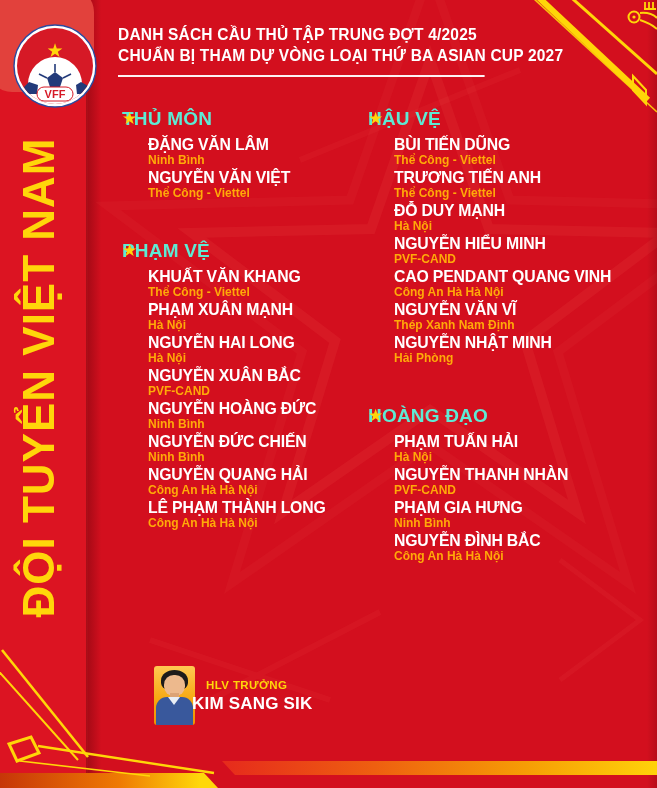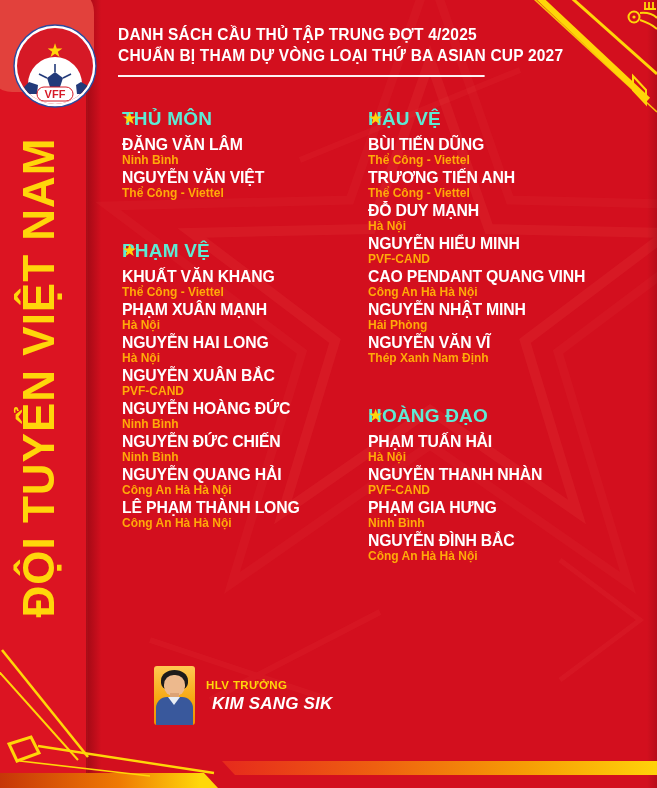--- a/index.html
+++ b/index.html
@@ -32,37 +32,37 @@
   .header-underline{margin-top:9px;width:390px;height:2px;background:#ffffff;opacity:.95;}
   
   .col{position:absolute;top:108px;}
   #col1{left:122px;width:246px;}
   #col2{left:368px;width:289px;}
   .section{position:relative;}
   .section + .section{margin-top:40px;}
   .sec-header{position:relative;margin-bottom:6px;height:22px;}
   .sec-star{position:absolute;left:0;top:1px;font-size:17px;color:#ffd60a;line-height:20px;}
   .sec-title{display:inline-block;color:#5eead4;font-weight:700;font-size:19px;line-height:22px;letter-spacing:.2px;text-align:right;}
-  .players{}
+  .players{margin-left:26px;}
   .player{margin-bottom:2px;height:31px;}
   .p-name{color:#ffffff;font-weight:700;font-size:17px;line-height:18px;letter-spacing:-.2px;
     white-space:nowrap;display:inline-block;transform:scaleX(.93);transform-origin:0 0;}
   .p-club{color:#ffaa08;font-weight:700;font-size:12.5px;line-height:13px;white-space:nowrap;
     display:block;transform:scaleX(.96);transform-origin:0 0;}
   
   .coach-photo{position:absolute;left:154px;top:666px;width:41px;height:59px;border-radius:3px;
     background:linear-gradient(180deg,#ffc853 0%,#f6a60d 60%,#ef9102 100%);overflow:hidden;}
   .c-hair{position:absolute;left:7px;top:4px;width:27px;height:21px;background:#1d1b1a;border-radius:50% 50% 42% 42%;}
   .c-face{position:absolute;left:10px;top:9px;width:21px;height:21px;background:#edb98d;border-radius:46%;}
   .c-neck{position:absolute;left:16px;top:27px;width:9px;height:6px;background:#dca376;}
   .c-body{position:absolute;left:2px;top:31px;width:37px;height:28px;background:#39589c;border-radius:11px 11px 0 0;}
   .c-collar{position:absolute;left:14px;top:31px;width:0;height:0;
     border-left:6px solid transparent;border-right:6px solid transparent;border-top:8px solid #e9eef5;}
   .coach-role{position:absolute;left:206px;top:679px;color:#ffd60a;font-weight:700;font-size:11.5px;letter-spacing:.4px;text-align:center;}
-  .coach-name{position:absolute;left:212px;top:694px;color:#ffffff;font-weight:700;font-size:17px;letter-spacing:.2px;font-style:italic;}
+  .coach-name{position:absolute;left:192px;top:694px;color:#ffffff;font-weight:700;font-size:17px;letter-spacing:.2px;}
   
   .bar-left{position:absolute;left:0;top:773px;width:218px;height:15px;
     background:linear-gradient(90deg,#c63608,#ef7a03 55%,#ffd80a 92%);
     clip-path:polygon(0 0,204px 0,218px 100%,0 100%);}
   .bar-right{position:absolute;left:222px;top:761px;width:435px;height:14px;
     background:linear-gradient(90deg,#e62a1c,#ee5f10 35%,#f69d05 70%,#ffd20a 100%);
     clip-path:polygon(0 0,100% 0,100% 100%,13px 100%);}
   .deco{position:absolute;left:0;top:0;pointer-events:none;}
 </style>
 </head>
@@ -207,27 +207,27 @@
       <span class="p-name">NGUYỄN HIỂU MINH</span>
       <span class="p-club">PVF-CAND</span>
     </div>
 
     <div class="player">
       <span class="p-name">CAO PENDANT QUANG VINH</span>
       <span class="p-club">Công An Hà Hà Nội</span>
     </div>
 
     <div class="player">
+      <span class="p-name">NGUYỄN VĂN VĨ</span>
+      <span class="p-club">Thép Xanh Nam Định</span>
+    </div>
+
+    <div class="player">
       <span class="p-name">NGUYỄN NHẬT MINH</span>
       <span class="p-club">Hải Phòng</span>
-    </div>
-
-    <div class="player">
-      <span class="p-name">NGUYỄN VĂN VĨ</span>
-      <span class="p-club">Thép Xanh Nam Định</span>
     </div>
   </div>
     </div>
 
     <div class="section">
       <div class="sec-header">
         <span class="sec-star">★</span>
         <span class="sec-title">HOÀNG ĐẠO</span>
       </div>
       <div class="players">

